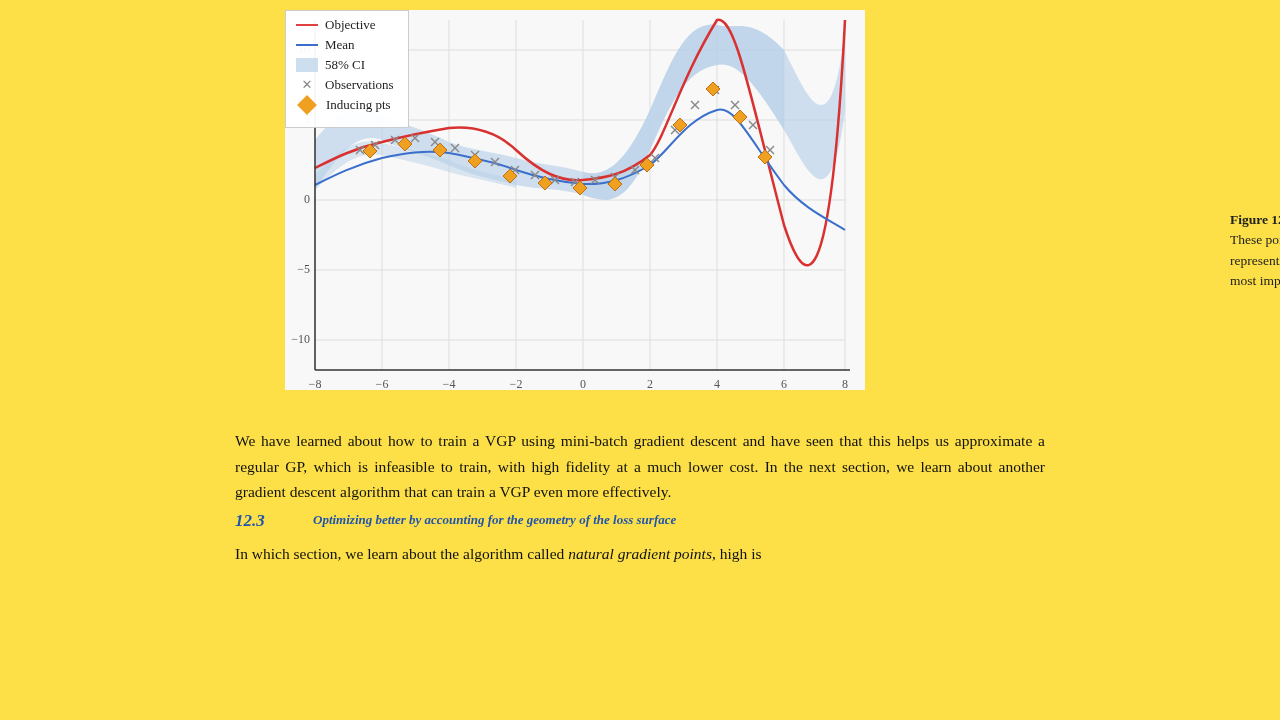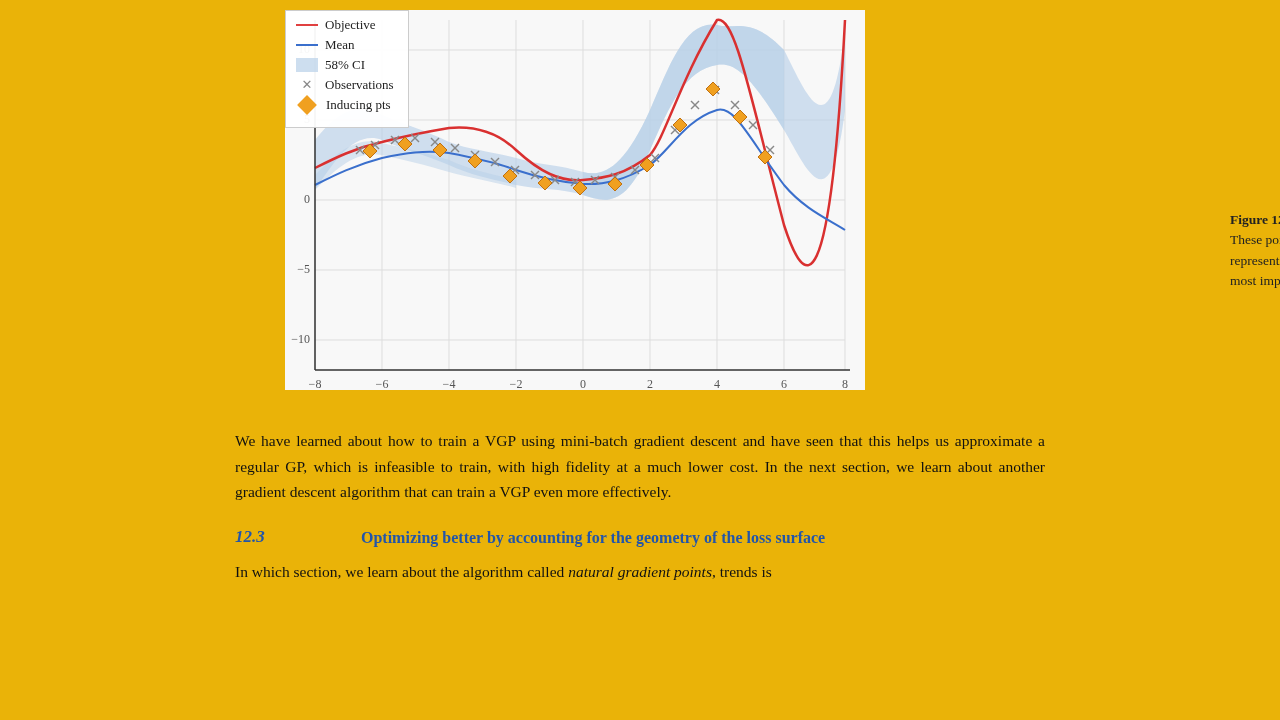--- a/index.html
+++ b/index.html
@@ -104,59 +104,59 @@
       margin-left: 55px;
     }
     .bottom-section {
       padding: 18px 235px 0 235px;
     }
     .body-text {
       font-size: 15.5px;
       line-height: 1.65;
       text-align: justify;
       color: #111;
-      margin-bottom: 22px;
+      margin-bottom: 6px;
     }
     .section-heading-container {
       display: flex;
       flex-direction: row;
       align-items: flex-start;
       margin-bottom: 10px;
-      gap: 48px;
     }
     .section-number {
       font-size: 17px;
       font-weight: bold;
       color: #2255aa;
       margin-right: 18px;
       white-space: nowrap;
       font-style: italic;
       min-width: 60px;
     }
     .section-title {
-      font-size: 16px;
+      font-size: 13px;
       font-weight: bold;
       color: #2255aa;
+      font-style: italic;
       line-height: 1.4;
     }
     .body-text-section3 {
       font-size: 15.5px;
       line-height: 1.65;
       text-align: justify;
       color: #111;
     }
     .italic-phrase {
       font-style: italic;
     }
     .page-wrapper {
       position: relative;
       width: 1280px;
       height: 720px;
       overflow: hidden;
-      background: #eab308;
+      background: #fde047;
     }
   </style>
 </head>
 <body>
 
 <div class="page-wrapper">
   <div class="page-container">
     <div class="top-section">
       <div class="chart-area">
 
@@ -404,17 +404,17 @@
 
     <div class="bottom-section">
       <p class="body-text">We have learned about how to train a VGP using mini-batch gradient descent and have seen that this helps us approximate a regular GP, which is infeasible to train, with high fidelity at a much lower cost. In the next section, we learn about another gradient descent algorithm that can train a VGP even more effectively.</p>
 
       <div class="section-heading-container">
         <span class="section-number">12.3</span>
         <span class="section-title">Optimizing better by accounting for the geometry of the loss surface</span>
       </div>
 
       <p class="body-text-section3">
-        <span>In which section, we learn about the algorithm called </span><span class="italic-phrase">natural gradient points</span><span>, trends is</span>
+        <span>In which section, we learn about the algorithm called </span><span class="italic-phrase">natural gradient points</span><span>, high is</span>
       </p>
     </div>
   </div>
 </div>
 
 </body></html>

